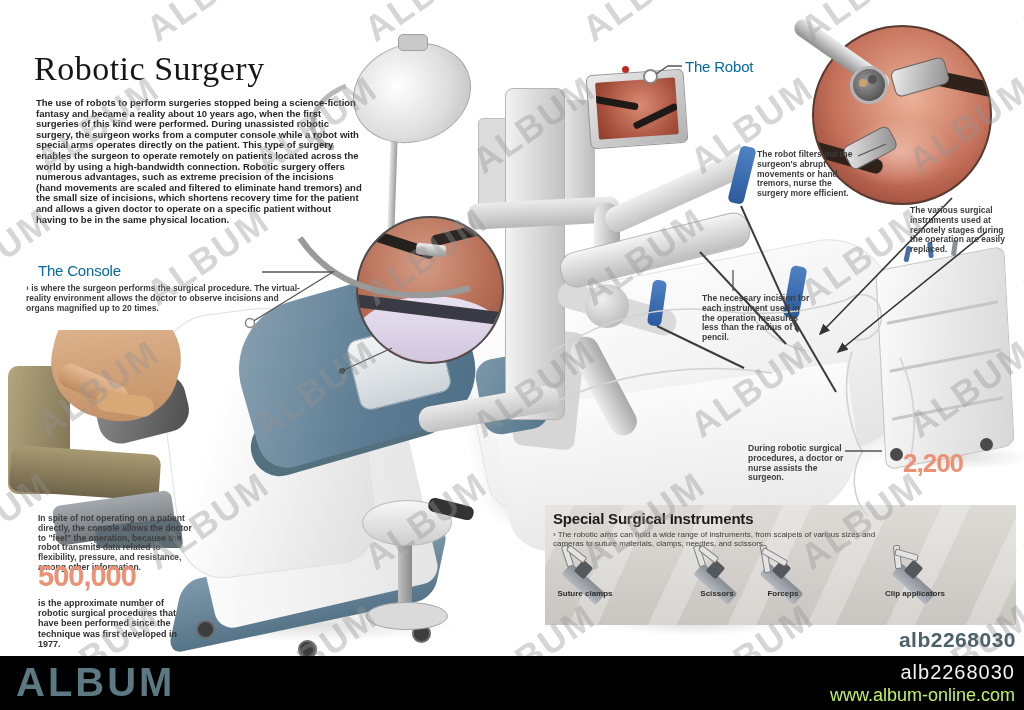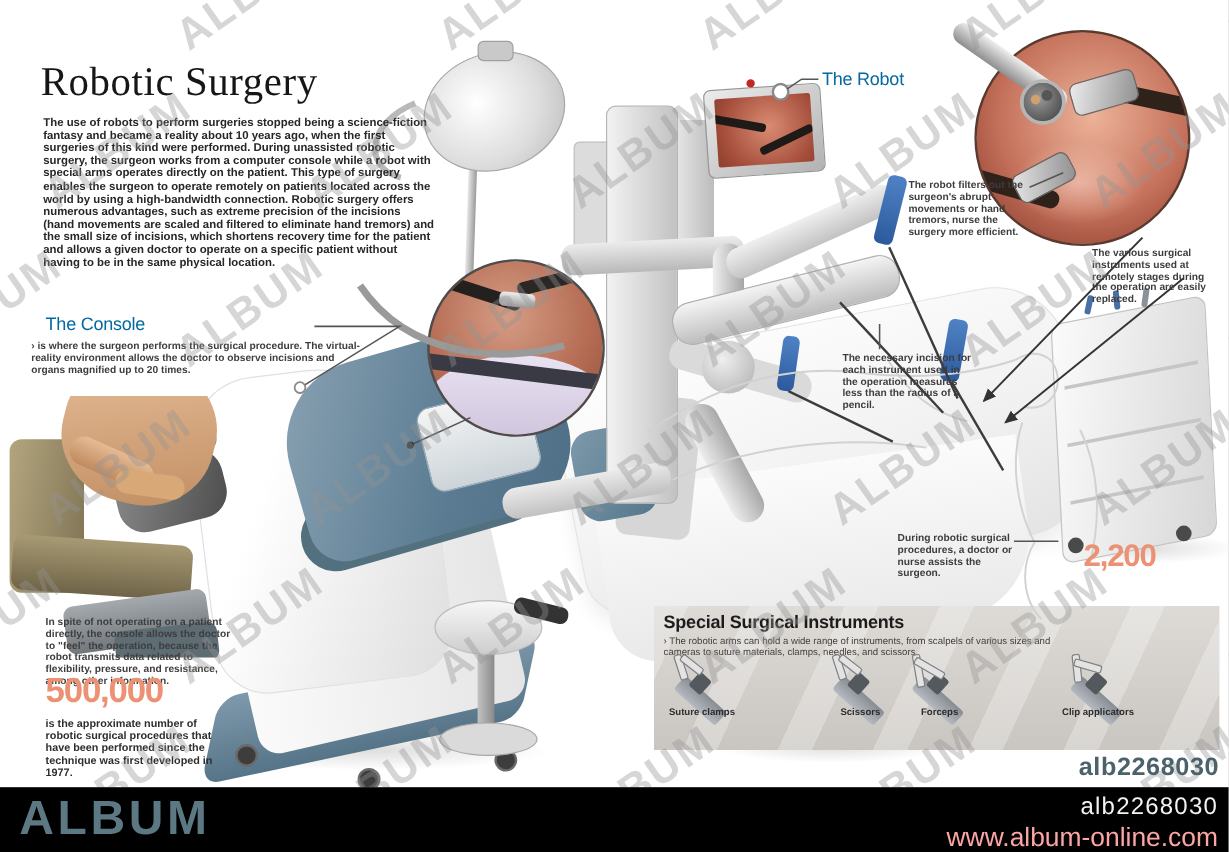--- a/index.html
+++ b/index.html
@@ -156,21 +156,21 @@
   
   #watermarks{position:absolute;inset:0;z-index:40;pointer-events:none;}
   .wm{position:absolute;font-weight:bold;font-size:36px;letter-spacing:2px;color:rgba(148,148,148,.38);
       transform:rotate(-35deg);white-space:nowrap;}
   
   .corner-code{right:8px;top:628px;font-size:21px;font-weight:bold;color:#4b626b;z-index:41;letter-spacing:.5px;}
   footer{position:absolute;left:0;top:656px;width:1024px;height:54px;background:#000;z-index:50;}
   .brand{position:absolute;left:16px;top:0;line-height:52px;font-size:40px;font-weight:bold;color:#5c7883;letter-spacing:3px;}
   .fright{position:absolute;right:9px;top:5px;text-align:right;color:#fff;}
   .fcode{font-size:20px;letter-spacing:1px;color:#f2f2f2;}
-  .furl{font-size:22px;margin-top:1px;color:#fca5a5;}
+  .furl{font-size:18px;margin-top:1px;color:#bef264;}
   svg.lines{position:absolute;left:0;top:0;z-index:20;pointer-events:none;}
 </style>
 </head>
 <body>
 
 <div id="canvas">
   <div id="content">
 
     <div class="abs shadow" style="left:160px;top:608px;width:300px;height:34px;"></div>
     <div class="abs shadow" style="left:598px;top:608px;width:190px;height:28px;"></div>

